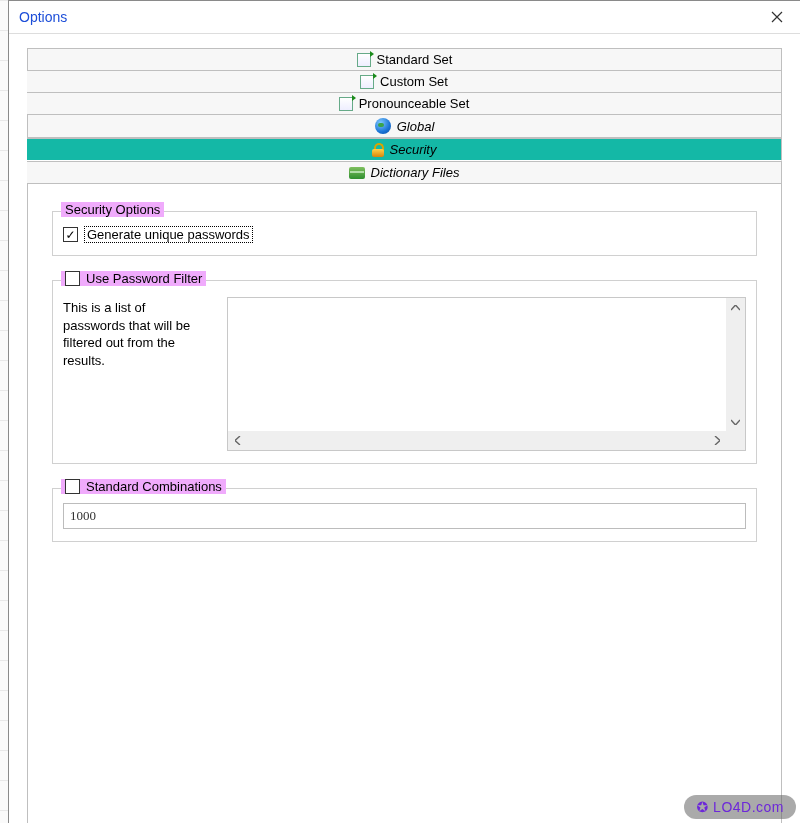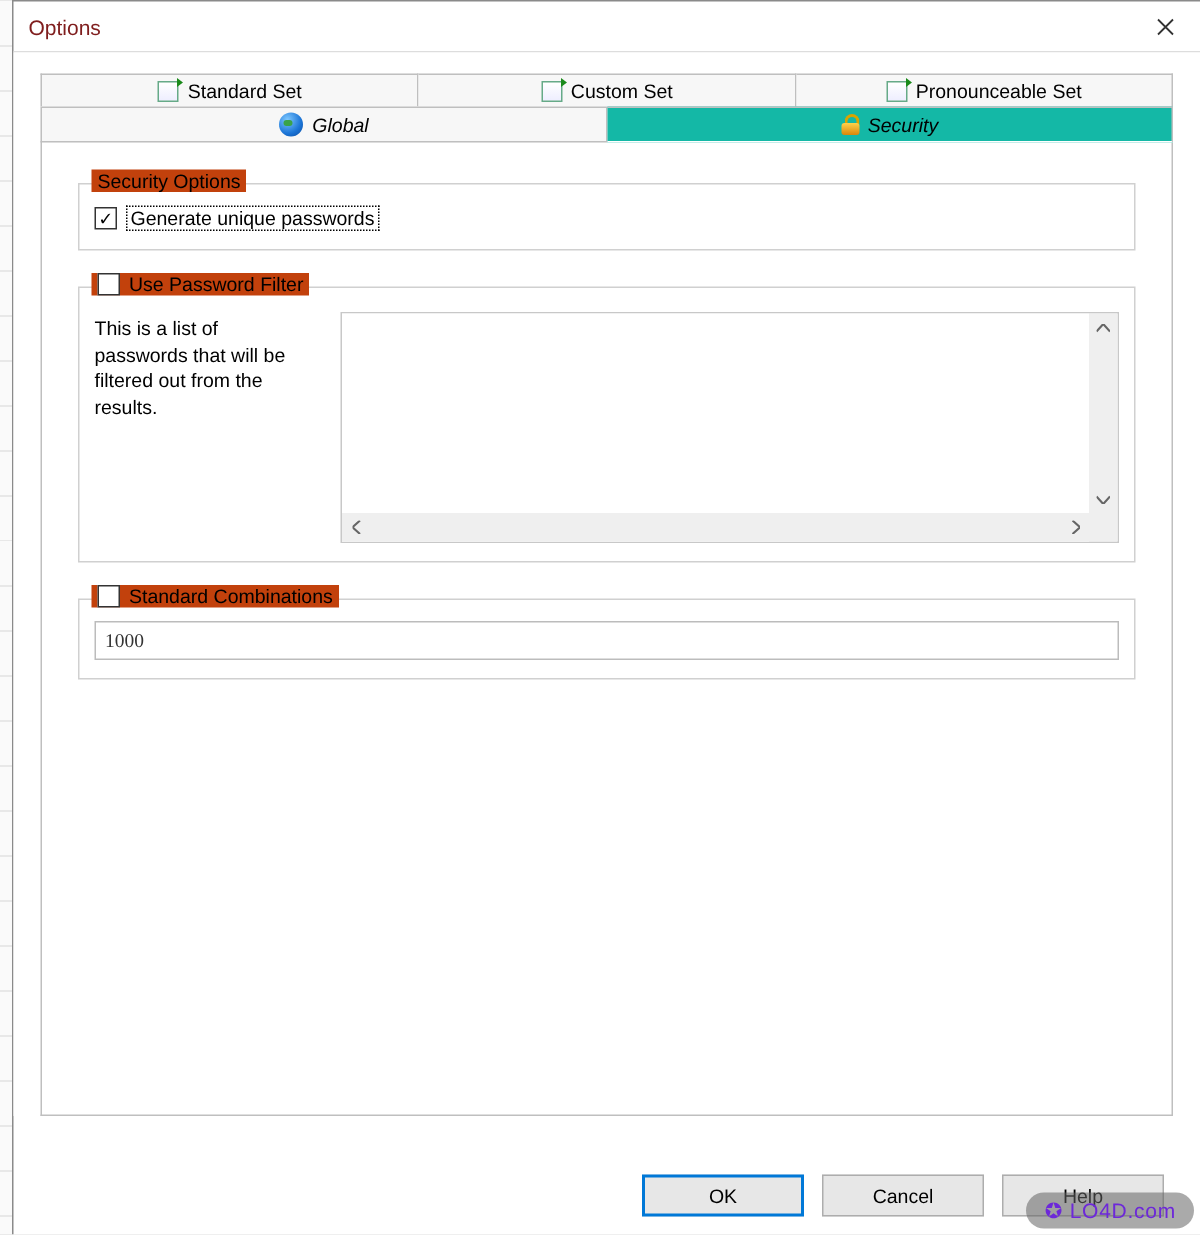--- a/index.html
+++ b/index.html
@@ -28,35 +28,35 @@
       border: 1px solid #8a8a8a;
       border-right: none; border-bottom: none;
       display: flex; flex-direction: column;
     }
     .titlebar {
       height: 34px;
       display: flex; align-items: center; justify-content: space-between;
       padding: 0 0 0 10px;
       border-bottom: 1px solid #ddd;
     }
-    .titlebar .title { color: #7f1d1d; font-size: 14px; }
+    .titlebar .title { color: #1d4ed8; font-size: 14px; }
     .close-btn {
       width: 46px; height: 32px;
       display: flex; align-items: center; justify-content: center;
       font-size: 14px; color: #333;
       cursor: pointer;
     }
 
     .tab-area {
       padding: 14px 18px 0 18px;
       background: #fff;
     }
 
     .tabs { display: flex; flex-direction: column; }
-    .tab-row { display: flex; width: 100%; }
+    .tab-row { display: flex; width: 100%; flex-direction: column; }
     .tab {
       flex: 1;
       border: 1px solid #bfbfbf;
       background: #f7f7f7;
       padding: 3px 6px;
       display: flex; align-items: center; justify-content: center;
       gap: 6px;
       cursor: pointer;
       position: relative;
       font-size: 13px;
@@ -131,21 +131,21 @@
     .group {
       border: 1px solid #d0d0d0;
       margin-top: 4px;
       margin-bottom: 24px;
       padding: 14px 10px 12px 10px;
       position: relative;
     }
     .group-legend {
       position: absolute;
       top: -10px; left: 8px;
-      background: #c2410c;
+      background: #f0abfc;
       padding: 0 4px;
       display: flex; align-items: center; gap: 6px;
       font-size: 13px;
     }
 
     .chk {
       width: 15px; height: 15px;
       border: 1px solid #333;
       display: inline-flex; align-items: center; justify-content: center;
       background: #fff;
@@ -266,20 +266,24 @@
         </div>
       </div>
       <div class="tab-row bottom">
         <div class="tab">
           <span class="ico ico-globe"></span>
           <span>Global</span>
         </div>
         <div class="tab active">
           <span class="ico ico-lock"></span>
           <span>Security</span>
+        </div>
+        <div class="tab">
+          <span class="ico ico-dict"></span>
+          <span>Dictionary Files</span>
         </div>
       </div>
     </div>
 
     <div class="tab-content">
 
       <div class="group">
         <div class="group-legend">Security Options</div>
         <label style="display:flex;align-items:center;gap:6px;">
           <span class="chk">✓</span>
@@ -329,21 +333,16 @@
         <div class="group-legend">
           <span class="chk"></span>
           <span>Standard Combinations</span>
         </div>
         <input class="num-input" value="1000" style="">
       </div>
 
     </div>
   </div>
 
-  <div class="button-bar">
-    <div class="btn primary">OK</div>
-    <div class="btn">Cancel</div>
-    <div class="btn">Help</div>
-  </div>
 
 </div>
 
 <div class="watermark">✪ LO4D.com</div>
 
 </body></html>

